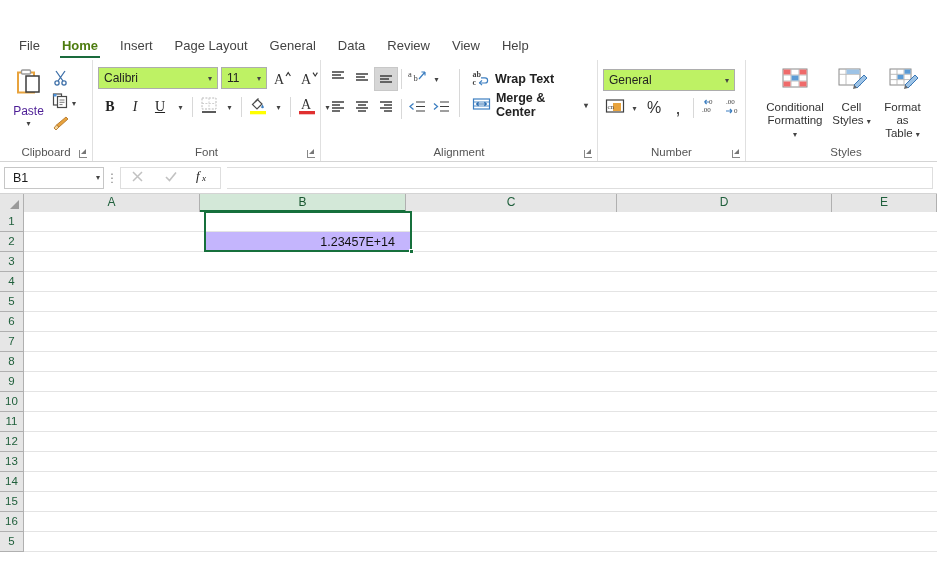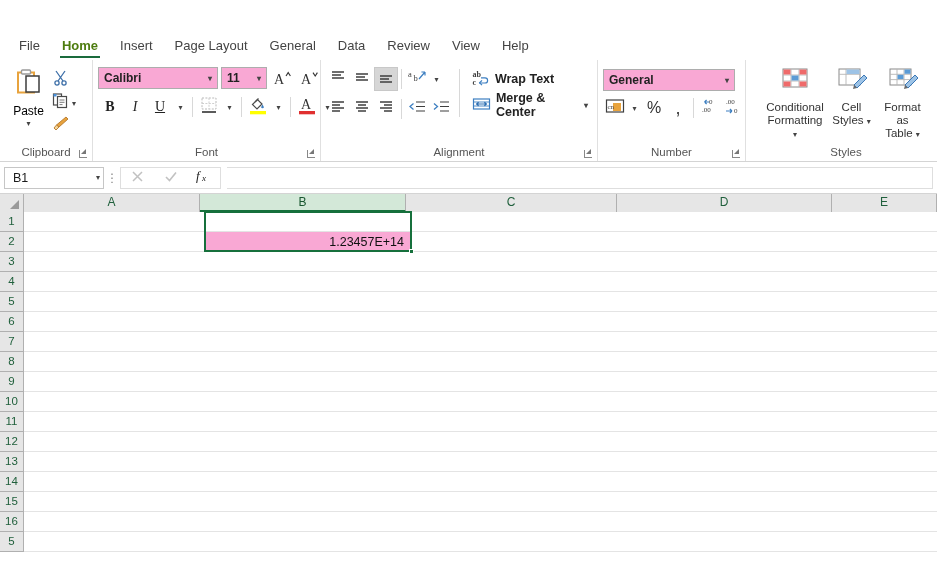--- a/index.html
+++ b/index.html
@@ -84,33 +84,33 @@
     border-left: 5px solid transparent;
     border-bottom: 5px solid #777;
   }
 
   
   .g-clipboard { width: 92px; }
   .paste-btn {
     width: 47px; display: flex; flex-direction: column;
     align-items: center; padding-top: 2px; cursor: pointer;
   }
-  .paste-label { font-size: 12px; color: #000000; margin-top: 2px; }
+  .paste-label { font-size: 12px; color: #4c1d95; margin-top: 2px; }
   .chev { font-size: 8px; color: #444; line-height: 9px; margin-top: 1px; }
   .clip-col { display: flex; flex-direction: column; gap: 2px; padding-top: 3px; }
   .clip-row { display: flex; align-items: center; height: 21px; cursor: pointer; }
 
   
   .g-font { width: 228px; }
   .font-r1 { display: flex; align-items: center; gap: 3px; height: 24px; }
   .font-r2 { display: flex; align-items: center; gap: 1px; height: 26px; margin-top: 4px; }
   .combo {
-    height: 22px; border: 1px solid #adadad; background: #f9a8d4;
+    height: 22px; border: 1px solid #adadad; background: #bef264;
     display: flex; align-items: center; padding: 0 2px 0 5px;
-    font-size: 12px; color: #222; cursor: pointer; font-weight: bold;
+    font-size: 12px; color: #222; cursor: pointer;
   }
   .combo .cv { flex: 1; white-space: nowrap; overflow: hidden; }
   .combo .carr { font-size: 8px; color: #444; padding: 0 3px; }
   .fname { width: 120px; }
   .fsize { width: 46px; }
   .ibtn {
     height: 24px; min-width: 24px; display: flex;
     align-items: center; justify-content: center;
     cursor: pointer; border: 1px solid transparent;
   }
@@ -206,24 +206,24 @@
   .rh {
     height: 20px; line-height: 19px; text-align: center;
     font-size: 11.5px; color: #20603c;
     border-bottom: 1px solid #b0b0b0;
     cursor: pointer;
   }
   .cells { position: absolute; left: 24px; top: 18px; right: 0; bottom: 0; background: #fff; }
   .gline-h { position: absolute; left: 0; right: 0; height: 1px; background: #e4e4e4; }
   .filled-cell {
     position: absolute;
-    background: #f9a8d4;
+    background: #c4b5fd;
     font-size: 12.5px; color: #111;
     display: flex; align-items: center; justify-content: flex-end;
-    padding-right: 7px;
+    padding-right: 16px;
     cursor: cell;
   }
   .selbox {
     position: absolute;
     border: 2px solid #16703c;
     pointer-events: none;
   }
   .active-cell {
     position: absolute;
     background: #ffffff;

